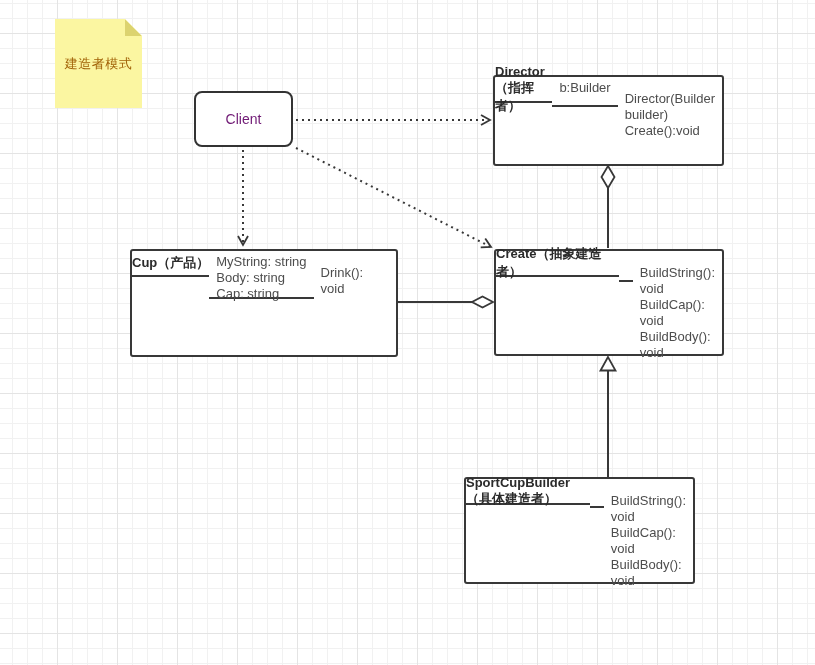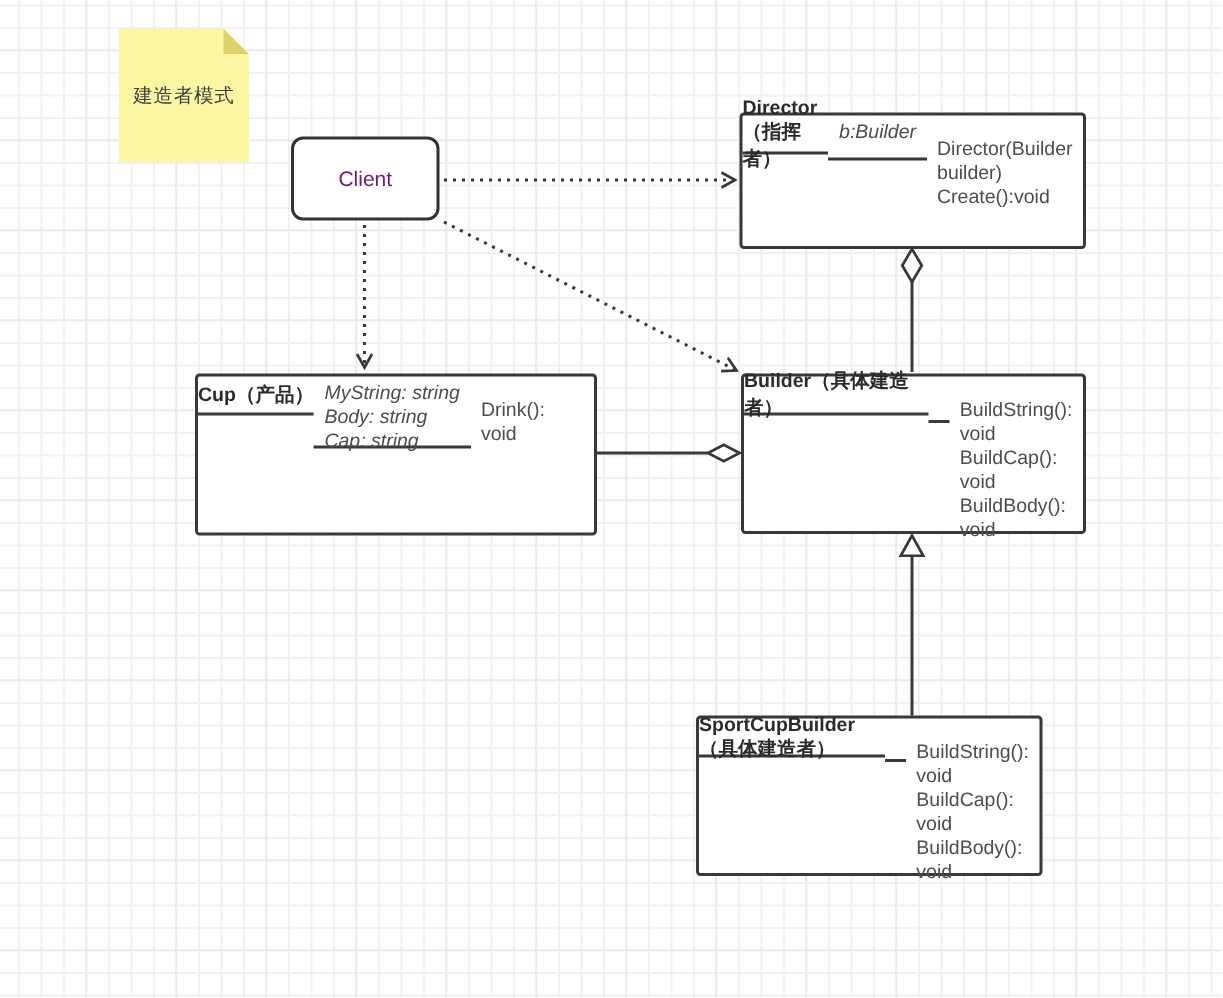--- a/index.html
+++ b/index.html
@@ -16,25 +16,25 @@
       linear-gradient(to bottom, #e4e4e4 1px, transparent 1px),
       linear-gradient(to right, #f1f1f1 1px, transparent 1px),
       linear-gradient(to bottom, #f1f1f1 1px, transparent 1px);
     background-size: 60px 60px, 60px 60px, 15px 15px, 15px 15px;
     background-position: -3px 33px, -3px 33px, -3px 3px, -3px 3px;
   }
   svg.edges { position: absolute; left: 0; top: 0; width: 815px; height: 665px; }
 
   
   .note {
-    position: absolute; left: 79px; top: 19px; width: 87px; height: 89px;
+    position: absolute; left: 55px; top: 19px; width: 87px; height: 89px;
     background: #fbf6a1;
     clip-path: polygon(0 0, calc(100% - 17px) 0, 100% 17px, 100% 100%, 0 100%);
     display: flex; align-items: center; justify-content: center;
-    font-size: 13px; color: #404040; letter-spacing: 0.5px;
+    font-size: 13px; color: #a16207; letter-spacing: 0.5px;
   }
   .note-fold {
     position: absolute; top: 0; right: 0; width: 0; height: 0;
     border-left: 17px solid #dcd36f;
     border-top: 17px solid transparent;
   }
 
   
   .client-box {
     position: absolute; left: 194px; top: 91px; width: 99px; height: 56px;
@@ -50,21 +50,21 @@
     display: flex; flex-direction: row;
     color: #4d4d4d; font-size: 13px;
   }
   .uml-title {
     height: 26px; border-bottom: 2px solid #383838;
     display: flex; align-items: center; justify-content: center;
     font-weight: 700; color: #2b2b2b; font-size: 13px;
   }
   .uml-attrs {
     border-bottom: 2px solid #383838;
-    padding: 3px 7px 4px 7px; line-height: 16px; font-style: italic;
+    padding: 3px 7px 4px 7px; line-height: 16px;
   }
   .uml-methods { flex: 1; padding: 14px 7px 0 7px; line-height: 16px; }
 
   .director   { left: 493px; top: 75px;  width: 231px; height: 91px; }
   .director .uml-attrs { height: 30px; }
   .cup        { left: 130px; top: 249px; width: 268px; height: 108px; }
   .cup .uml-attrs { height: 48px; }
   .builder    { left: 494px; top: 249px; width: 230px; height: 107px; }
   .builder .uml-attrs { height: 31px; }
   .sportcup   { left: 464px; top: 477px; width: 231px; height: 107px; }
@@ -136,21 +136,21 @@
       <div>MyString: string</div>
       <div>Body: string</div>
       <div>Cap: string</div>
     </div>
     <div class="uml-methods">
       <div>Drink(): void</div>
     </div>
   </div>
 
   <div class="uml-class builder">
-    <div class="uml-title">Builder（具体建造者）</div>
+    <div class="uml-title">Create（抽象建造者）</div>
     <div class="uml-attrs"></div>
     <div class="uml-methods">
       <div>BuildString(): void</div>
       <div>BuildCap(): void</div>
       <div>BuildBody(): void</div>
     </div>
   </div>
 
   <div class="uml-class sportcup">
     <div class="uml-title">SportCupBuilder（具体建造者）</div>

